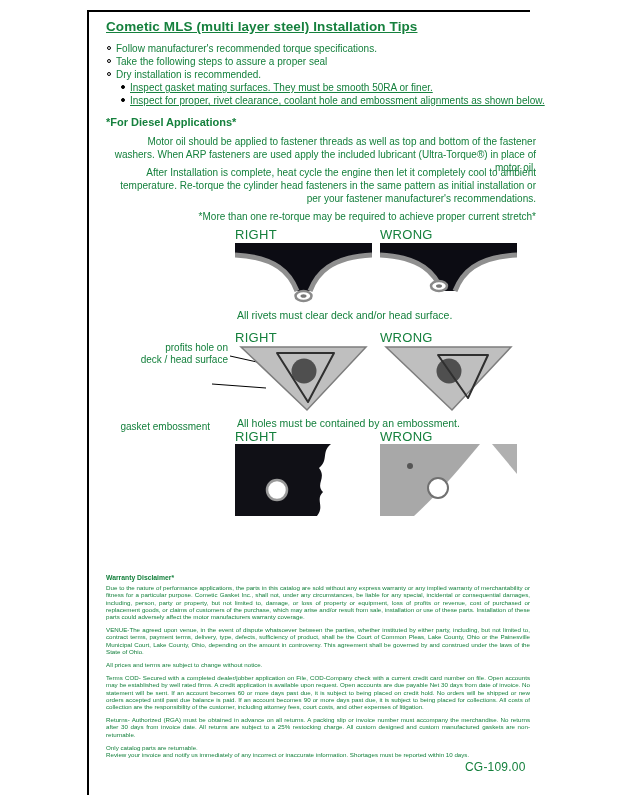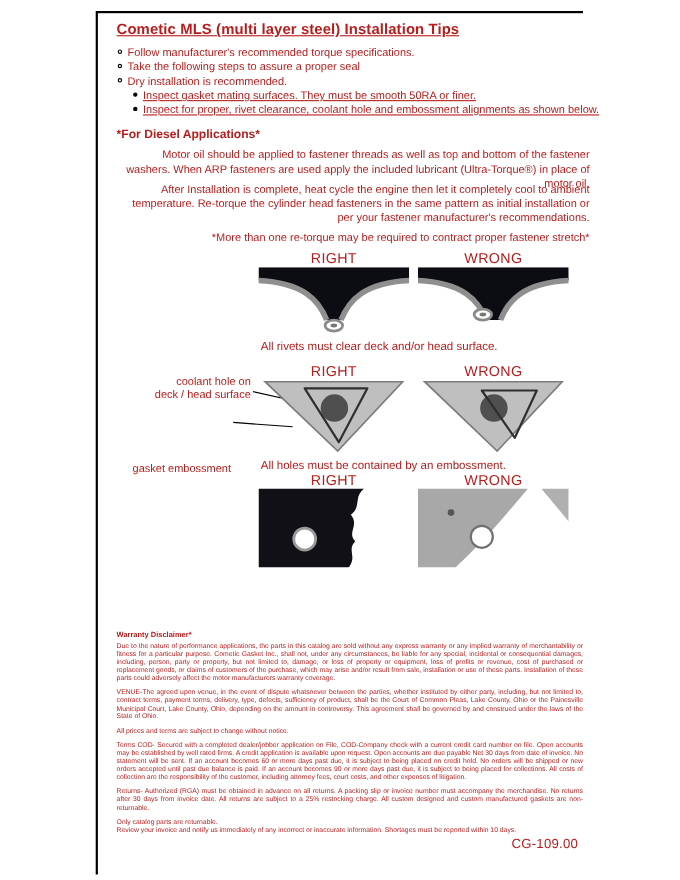--- a/index.html
+++ b/index.html
@@ -1,33 +1,33 @@
 <!DOCTYPE html>
 <html><head>
 <meta charset="utf-8">
 <style>
   * { margin:0; padding:0; box-sizing:border-box; }
   html,body { background:#ffffff; }
   .page {
     position:relative; width:618px; height:800px; background:#ffffff;
-    font-family:"Liberation Sans", sans-serif; color:#b91c1c; overflow:hidden;
+    font-family:"Liberation Sans", sans-serif; color:#15803d; overflow:hidden;
   }
   .abs { position:absolute; }
   .border-line { background:#000; }
   .title { font-size:13.5px; font-weight:bold; text-decoration:underline; letter-spacing:.1px; }
   .body-text { font-size:10px; line-height:13px;text-align:right; }
   .tips { font-size:10px; line-height:13px; }
   .tip-row { white-space:nowrap; }
   .sub { padding-left:14px;text-decoration:underline; }
   .b-open  { display:inline-block; width:4px; height:4px; border:1px solid #000; border-radius:50%;
              margin-right:5px; vertical-align:2px; }
   .b-fill  { display:inline-block; width:4px; height:4px; border:1px solid #000; background:#000;
              border-radius:50%; margin-right:5px; vertical-align:2px; }
   .h2 { font-size:11px; font-weight:bold; }
-  .col-label { font-size:13px; text-align:center; letter-spacing:.3px; }
+  .col-label { font-size:13px; letter-spacing:.3px; }
   .caption { font-size:10.5px; line-height:13px; }
   .callout { font-size:10px; line-height:12px; text-align:right; }
   .panel { position:absolute; width:137px; }
   .panel svg { display:block; width:100%; height:100%; }
   .legal-wrap { font-size:6.2px; line-height:7.2px; text-align:justify; }
   .legal-head { font-size:6.8px; font-weight:bold; margin-bottom:3px; }
   .legal-para { margin-bottom:6px; }
   .legal-para.tight { margin-bottom:0; }
   .footer-code { font-size:12px; letter-spacing:.2px; }
 </style>
@@ -45,21 +45,21 @@
     <div class="tip-row"><span class="b-open"></span><span>Follow manufacturer's recommended torque specifications.</span></div>
     <div class="tip-row"><span class="b-open"></span><span>Take the following steps to assure a proper seal</span></div>
     <div class="tip-row"><span class="b-open"></span><span>Dry installation is recommended.</span></div>
     <div class="tip-row sub"><span class="b-fill"></span><span>Inspect gasket mating surfaces.  They must be smooth 50RA or finer.</span></div>
     <div class="tip-row sub"><span class="b-fill"></span><span>Inspect for proper, rivet clearance, coolant hole and embossment alignments as shown below.</span></div>
   </div>
 
   <div class="abs h2" style="left:106px; top:116px;">*For Diesel Applications*</div>
   <div class="abs body-text" style="left:106px; top:135px; width:430px;">Motor oil should be applied to fastener threads as well as top and bottom of the fastener washers. When ARP fasteners are used apply the included lubricant (Ultra-Torque®) in place of motor oil.</div>
   <div class="abs body-text" style="left:106px; top:166px; width:430px;">After Installation is complete, heat cycle the engine then let it completely cool to ambient temperature. Re-torque the cylinder head fasteners in the same pattern as initial installation or per your fastener manufacturer's recommendations.</div>
-  <div class="abs body-text" style="left:106px; top:210px; width:430px;">*More than one re-torque may be required to contract proper fastener stretch*</div>
+  <div class="abs body-text" style="left:106px; top:210px; width:430px;">*More than one re-torque may be required to achieve proper current stretch*</div>
 
   <div class="abs col-label" style="left:235px; top:227px; width:137px;">RIGHT</div>
   <div class="abs col-label" style="left:380px; top:227px; width:137px;">WRONG</div>
 
   <div class="panel" style="left:235px; top:243px; height:62px;">
     <svg viewBox="0 0 137 62" preserveAspectRatio="none">
       <path d="M0,0 H137 V12 C96,14 82,30 75,48 L62,48 C55,30 41,14 0,12 Z" fill="#0c0c13"></path>
       <path d="M137,12 C96,14 82,30 75,48" stroke="#8f8f8f" stroke-width="5" fill="none"></path>
       <path d="M0,12 C41,14 55,30 62,48" stroke="#8f8f8f" stroke-width="5" fill="none"></path>
       <ellipse cx="68.5" cy="53" rx="8" ry="5" fill="#ffffff" stroke="#8a8a8a" stroke-width="2.5"></ellipse>
@@ -74,21 +74,21 @@
       <ellipse cx="59" cy="43" rx="8" ry="5" fill="#ffffff" stroke="#8a8a8a" stroke-width="2.5"></ellipse>
       <ellipse cx="59" cy="43" rx="3" ry="1.8" fill="#777777"></ellipse>
     </svg>
   </div>
   <div class="abs caption" style="left:237px; top:309px;">All rivets must clear deck and/or head surface.</div>
 
   <div class="abs col-label" style="left:235px; top:330px; width:137px;">RIGHT</div>
   <div class="abs col-label" style="left:380px; top:330px; width:137px;">WRONG</div>
 
   <div class="abs callout" style="left:118px; top:342px; width:110px;">
-    <div>coolant hole on</div>
+    <div>profits hole on</div>
     <div>deck / head surface</div>
   </div>
   <div class="abs callout" style="left:118px; top:377px; width:92px;margin-top:44px;">gasket embossment</div>
 
   <svg class="abs" style="left:205px; top:348px;" width="105" height="48">
     <line x1="25" y1="8" x2="97" y2="24" stroke="#000" stroke-width="1"></line>
     <line x1="7" y1="36" x2="61" y2="40" stroke="#000" stroke-width="1"></line>
   </svg>
 
   <div class="panel" style="left:235px; top:346px; height:66px;">

